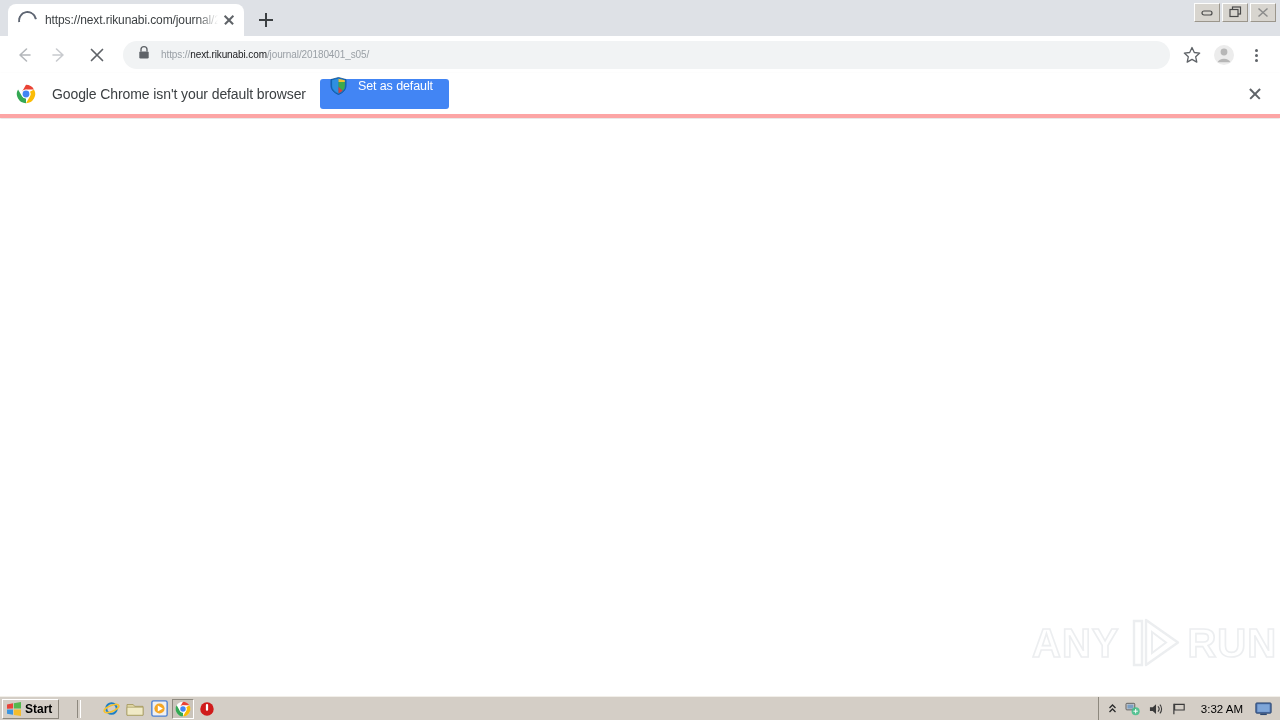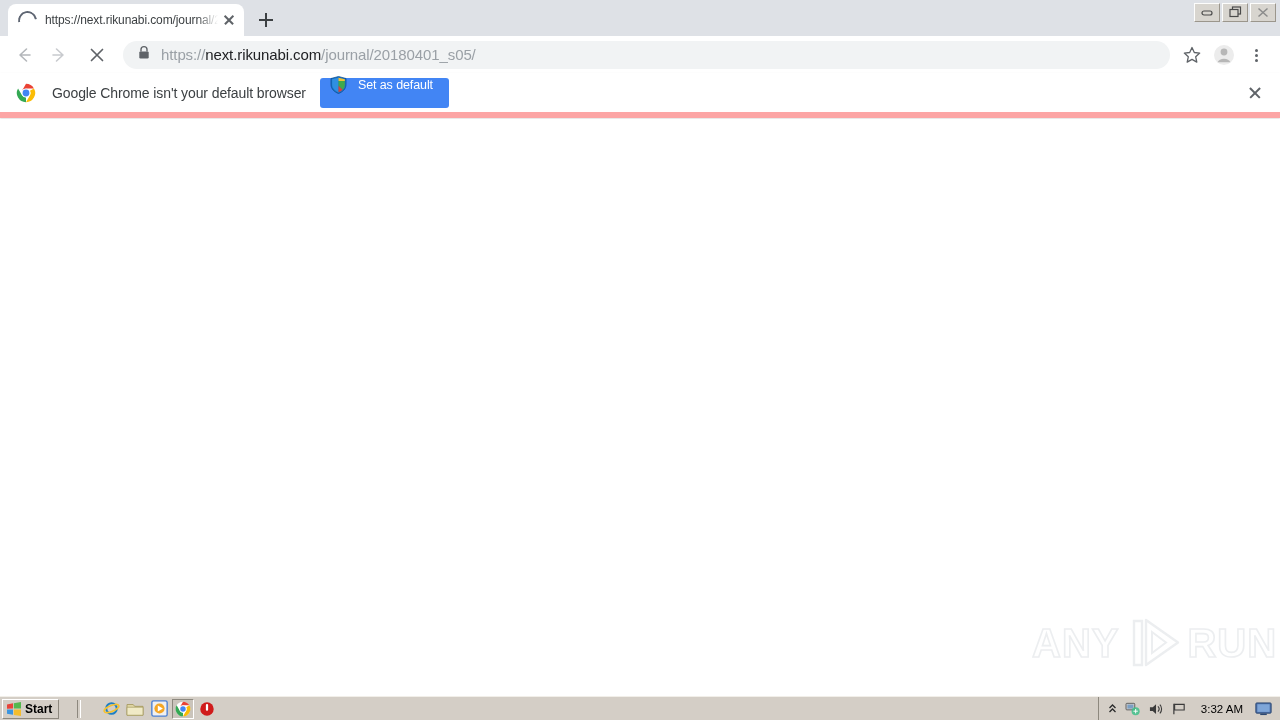--- a/index.html
+++ b/index.html
@@ -98,21 +98,21 @@
     height: 28px;
     margin: 0 8px 0 12px;
     background: #f1f3f4;
     border-radius: 14px;
     display: flex; align-items: center;
     padding: 0 14px;
     box-sizing: border-box;
   }
   .lock { flex: 0 0 14px; margin-right: 10px; }
   .url {
-    font-size: 15px;
+    font-size: 10px;
     color: #9aa0a6;
     white-space: nowrap;
     letter-spacing: -0.1px;
   }
   .url .host { color: #202124; }
   .url .scheme { color: #9aa0a6; }
   .tb-icon {
     width: 28px; height: 28px;
     flex: 0 0 28px;
     margin-right: 4px;
@@ -126,21 +126,21 @@
   }
   .dots span:nth-child(1) { top: 8px; }
   .dots span:nth-child(2) { top: 13px; }
   .dots span:nth-child(3) { top: 18px; }
 
   
   .infobar {
     position: absolute; left: 0; top: 73px;
     width: 1280px; height: 45px;
     background: #ffffff;
-    border-bottom: 6px solid #fca5a5;
+    border-bottom: 4px solid #fca5a5;
     box-shadow: 0 1px 2px rgba(0,0,0,0.13);
     display: flex; align-items: center;
     box-sizing: border-box;
   }
   .chrome-logo {
     width: 20px; height: 20px;
     margin-left: 16px;
     flex: 0 0 20px;
   }
   .infobar-text {

